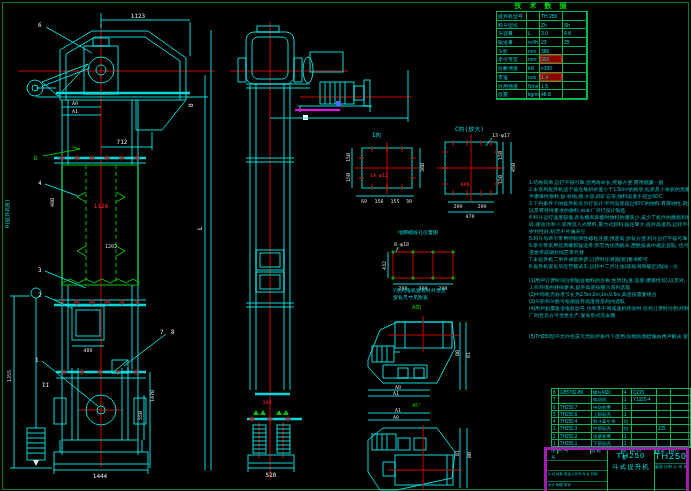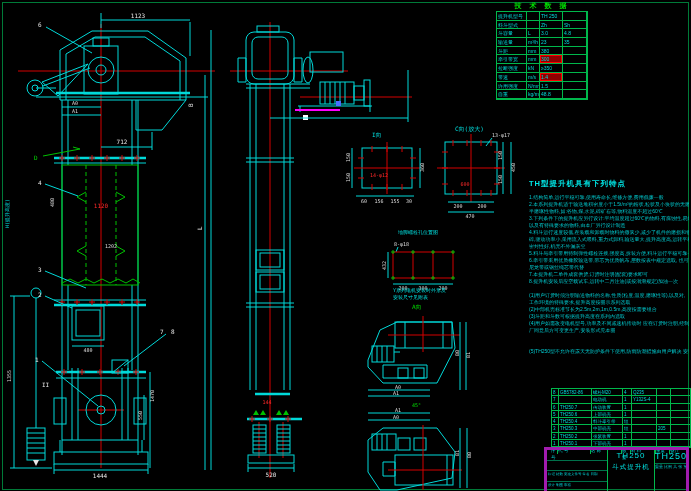--- a/index.html
+++ b/index.html
@@ -348,21 +348,20 @@
 
       <div class="row">
         <span>自重</span>
         <span>kg/m</span>
         <span>48.8</span>
         <span></span>
       </div>
     </div>
 
   <div id="features" class="abs">
-    <h3>TH型提升机具有下列特点</h3>
     <div>
 
     <div class="fl">1.结构简单,运行平稳可靠,使用寿命长,维修方便,费用低廉一般</div>
         <div class="fl">2.本系列提升机适于输送堆积密度小于1.5t/m³的粉状,粒状及小块状的无磨琢性及</div>
         <div class="fl">  半磨琢性物料,如:谷物,煤,水泥,碎矿石等,物料温度不超过60℃</div>
         <div class="fl">3.下列条件下的提升机应另行设计:平均温度超过60℃的物料,有腐蚀性,易燃易爆</div>
         <div class="fl">  以及有特殊要求的物料,由本厂另行设计制造</div>
         <div class="fl">4.料斗运行速度较低,在装载和卸载时物料的撒落少,减少了机件的磨损和物料的破</div>
         <div class="fl">  碎,驱动功率小,采用流入式喂料,重力式卸料,输送量大,提升高度高,运转平稳</div>
         <div class="fl">  密封性好,机壳不外漏灰尘</div>

